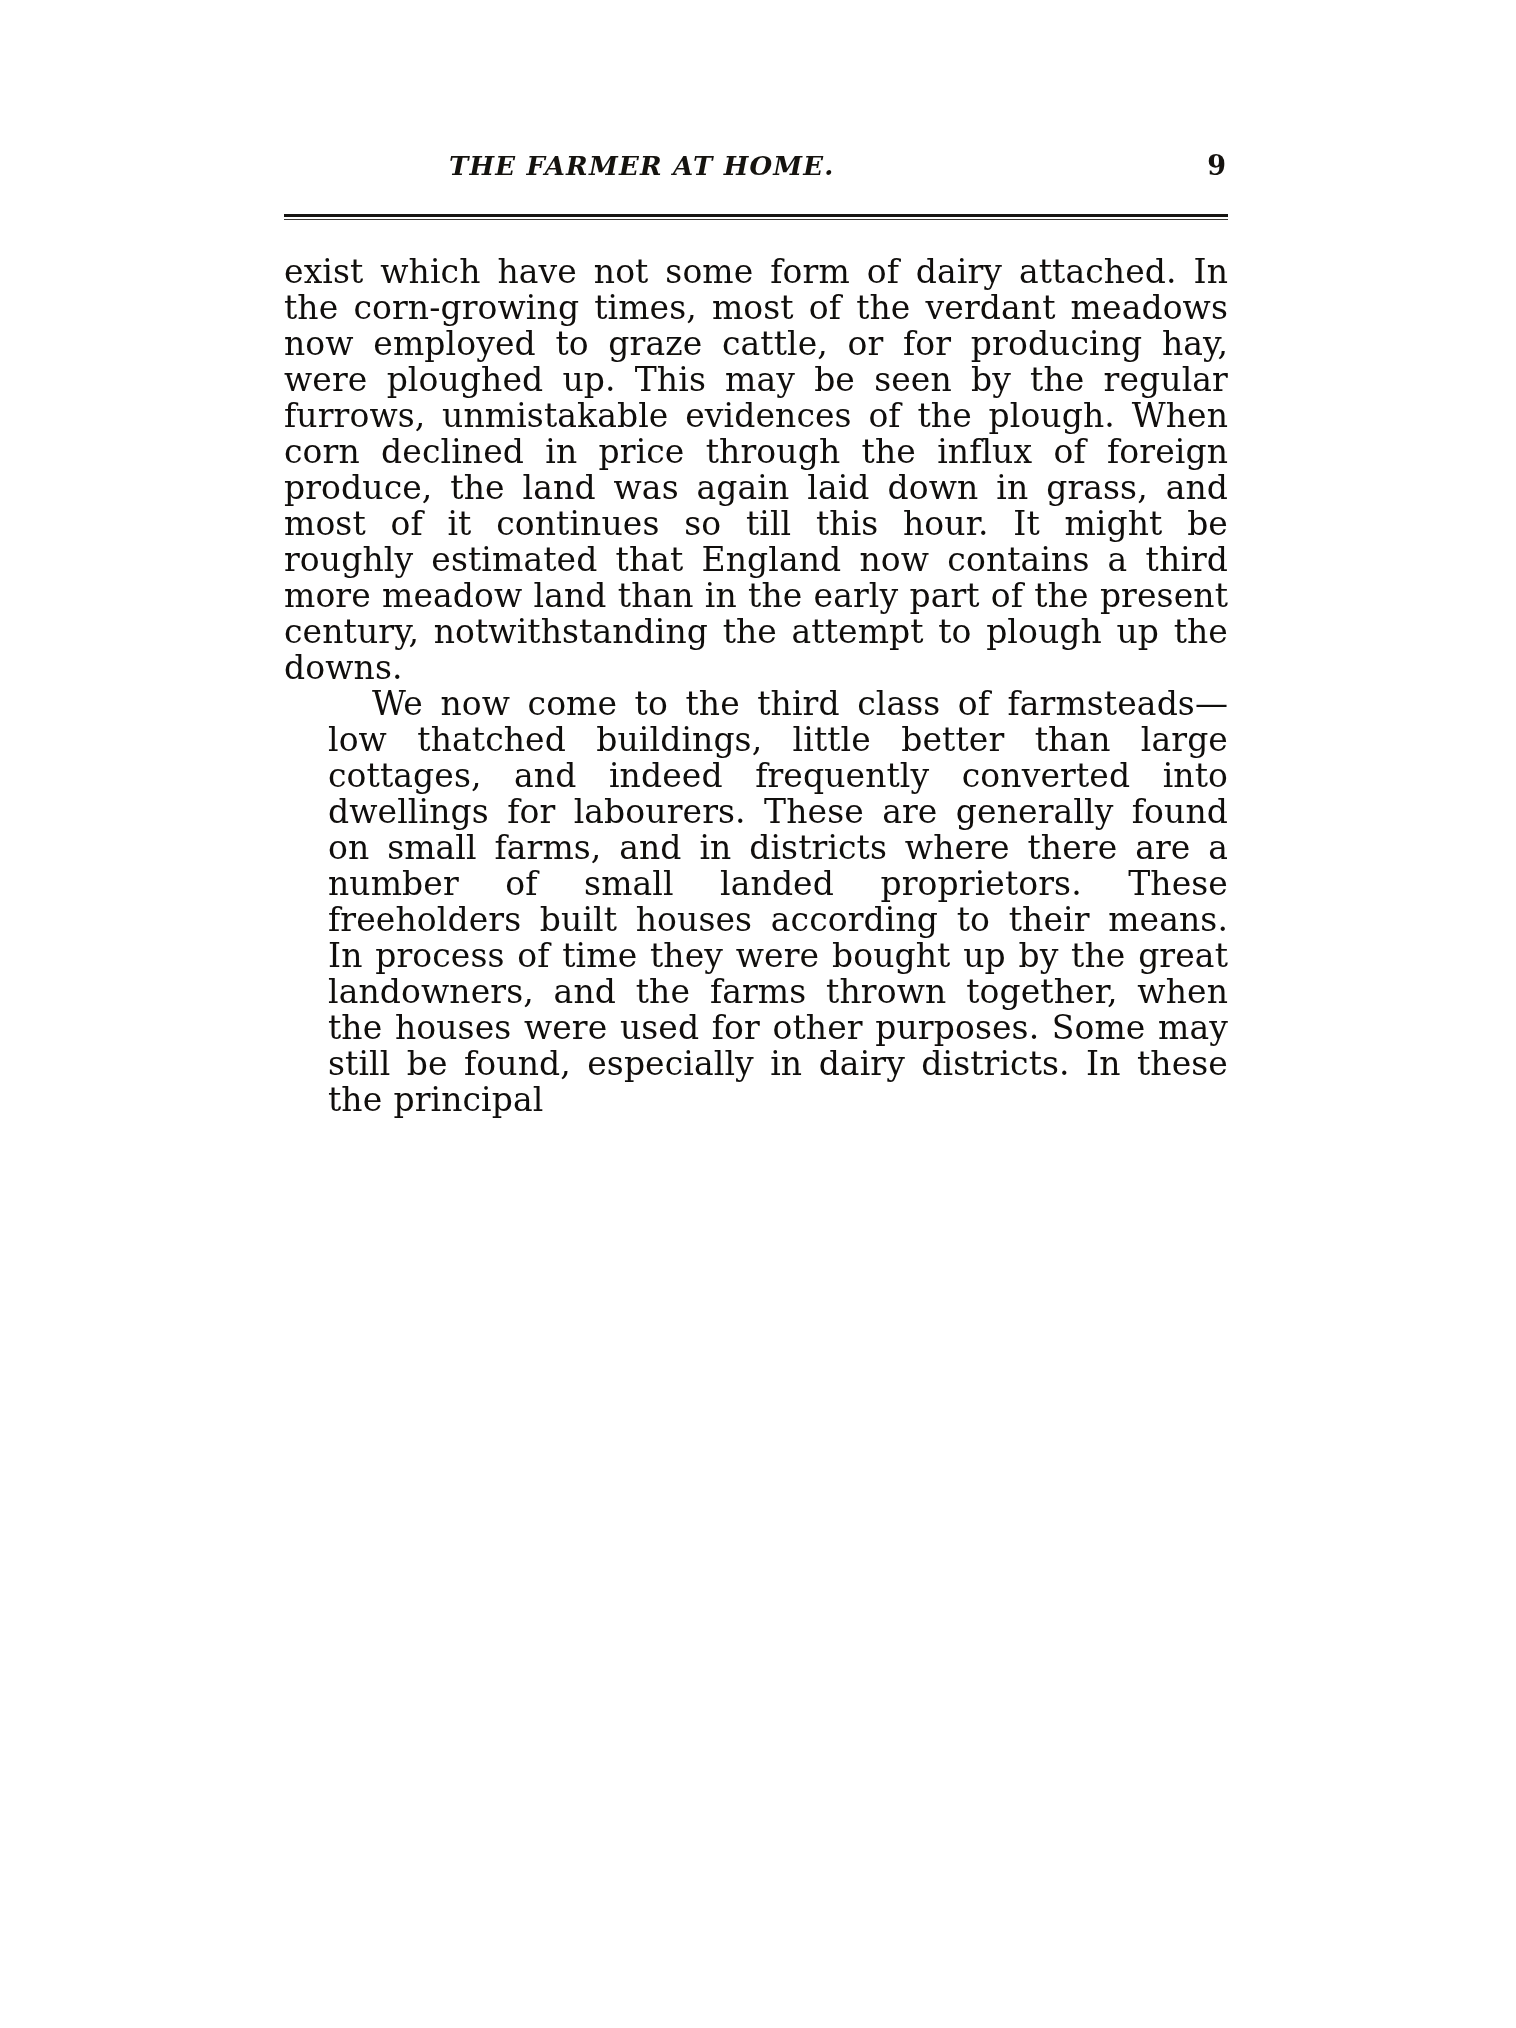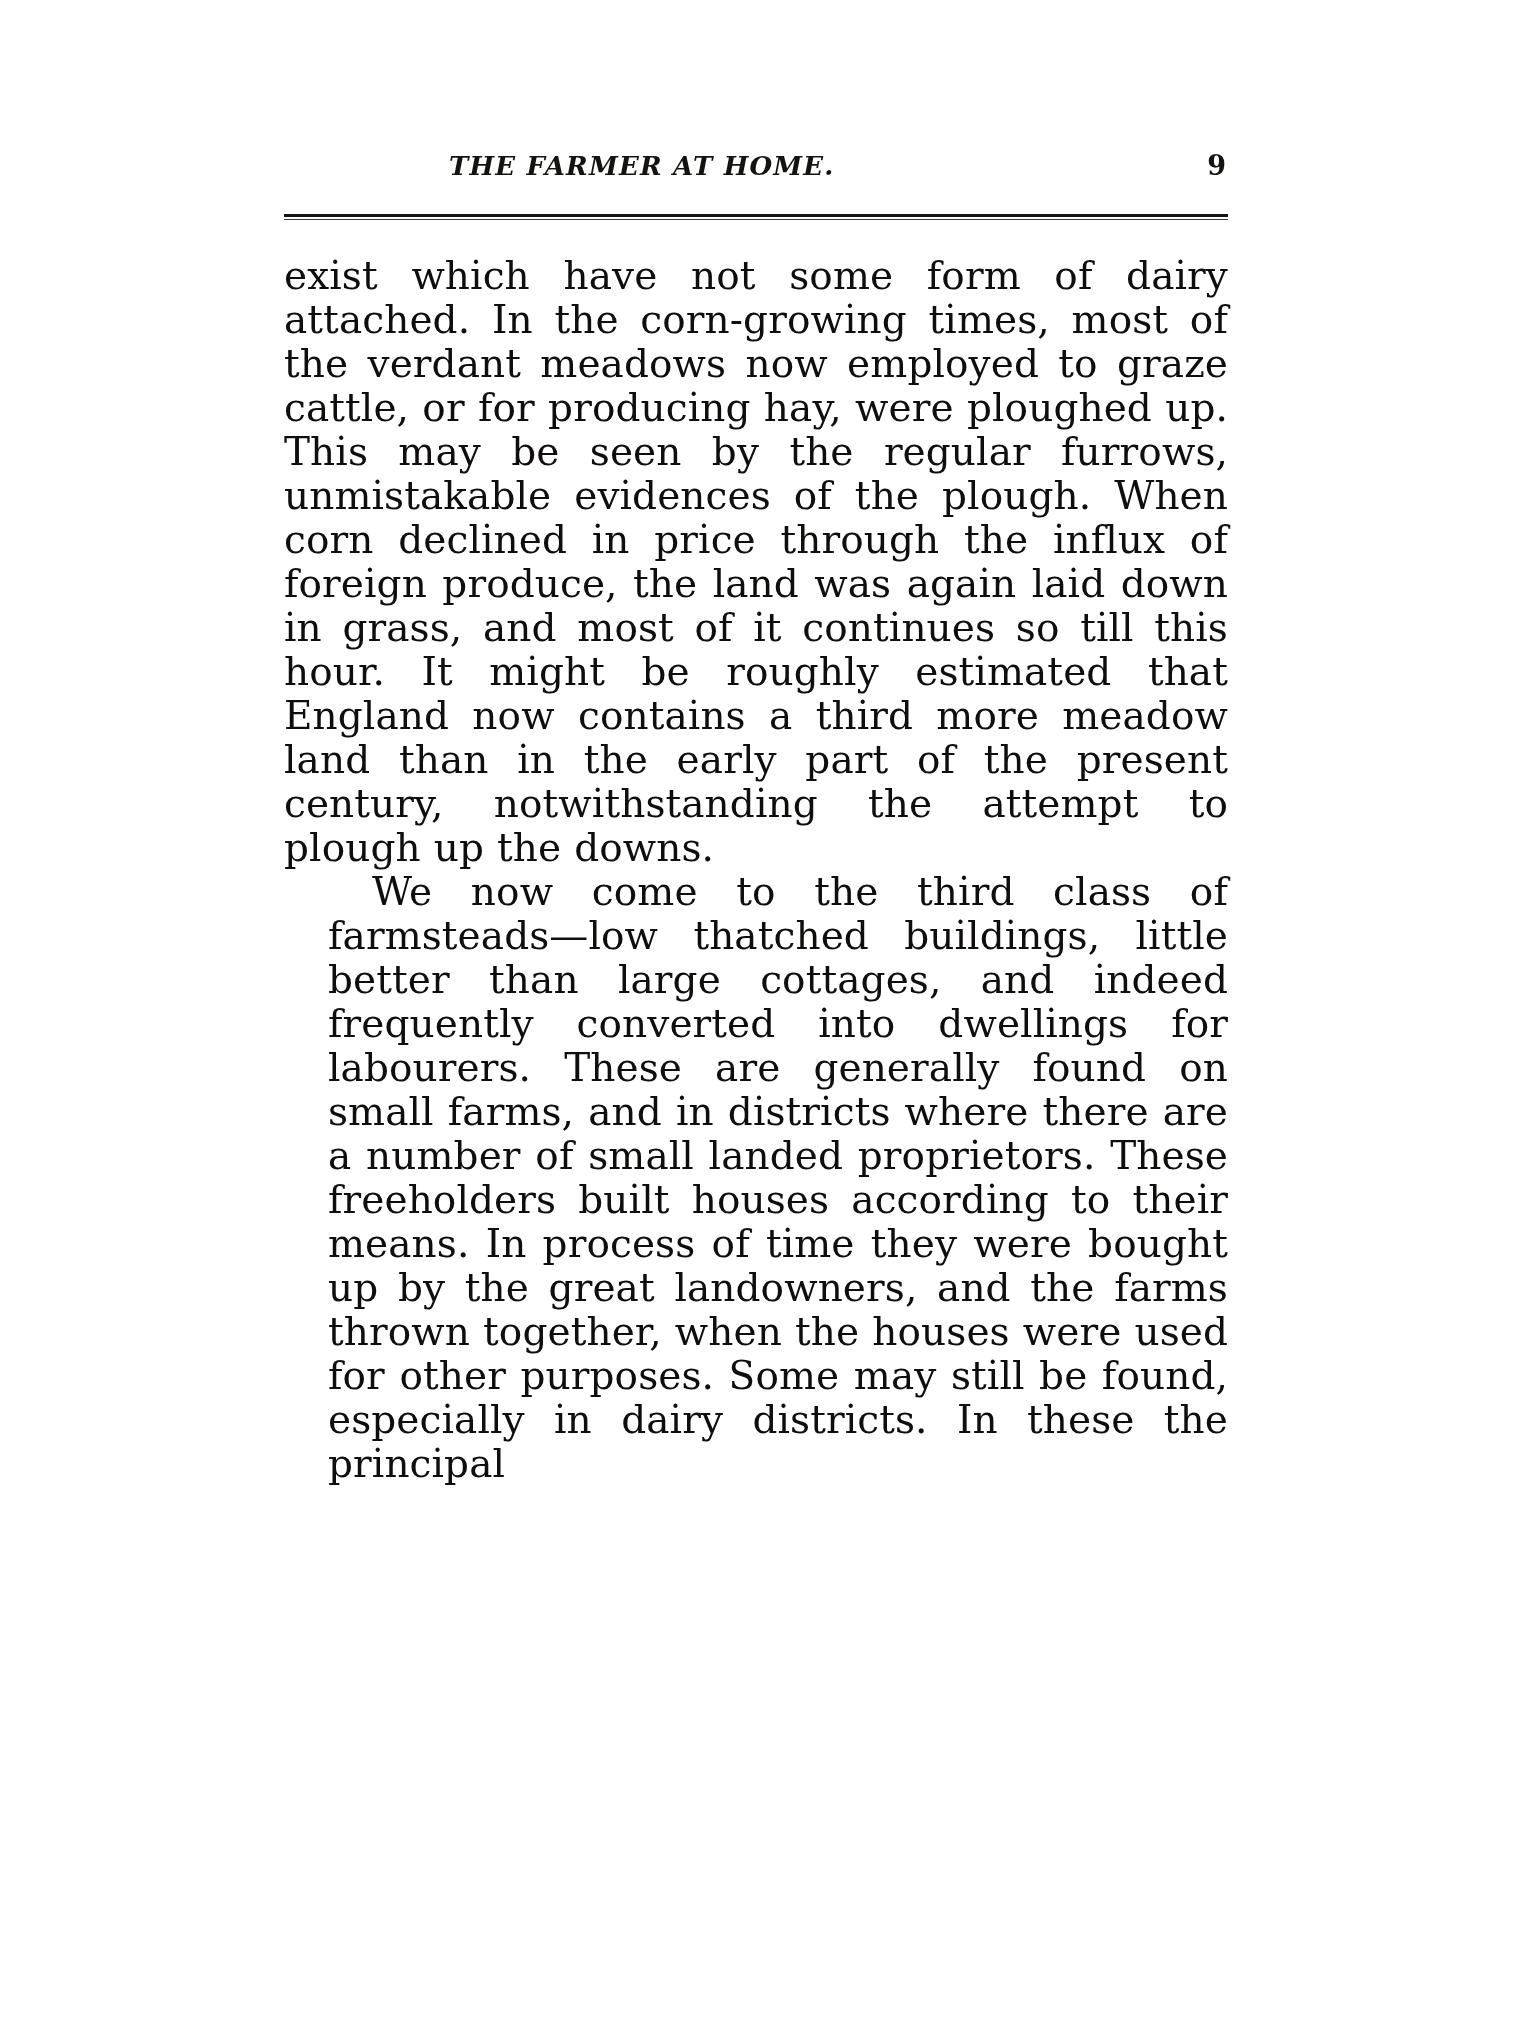--- a/index.html
+++ b/index.html
@@ -61,22 +61,22 @@
     border-top: 1px solid #3a3733;
     margin-top: 2px;
   }
   .body-text {
     margin-top: 34px;
     width: 944px;
   }
   .body-text p {
     margin: 0;
     font-family: "DejaVu Serif", serif;
-    font-size: 39px;
-    line-height: 44px;
+    font-size: 33px;
+    line-height: 36px;
     text-align: justify;
     text-justify: inter-word;
     color: #100e0c;
     letter-spacing: 0.1px;
     word-spacing: 0.5px;
   }
   .body-text p.indent {
     text-indent: 44px;
   }
   .body-text p + p {

